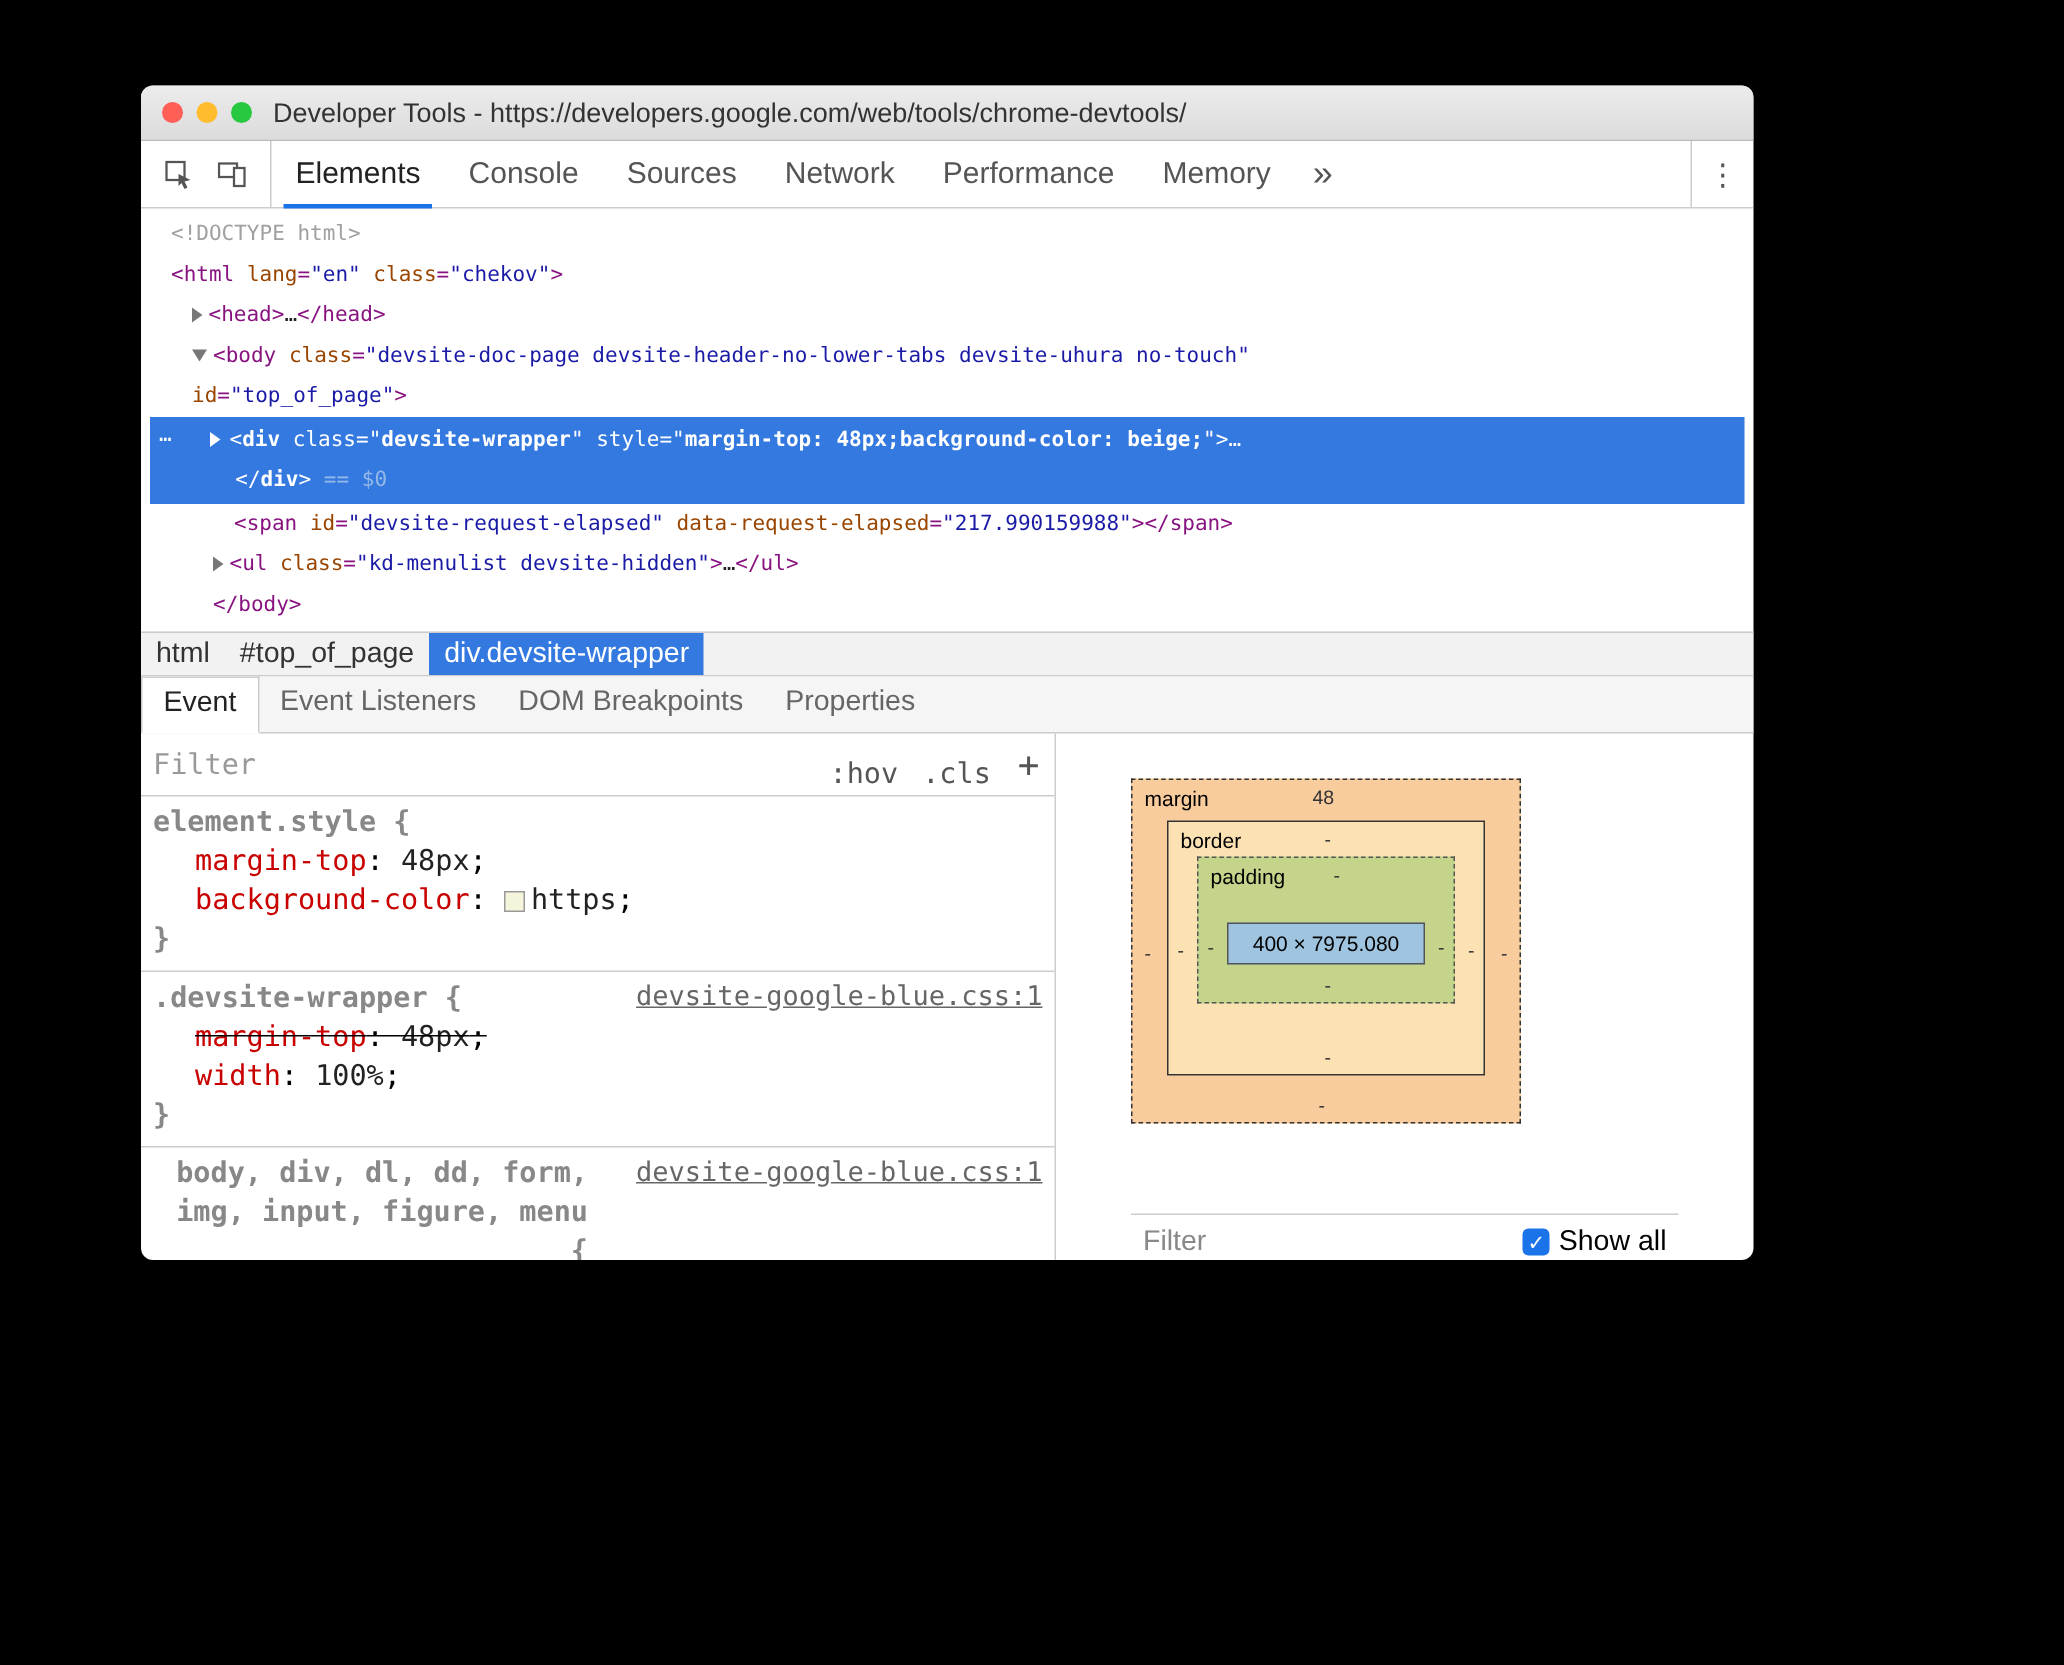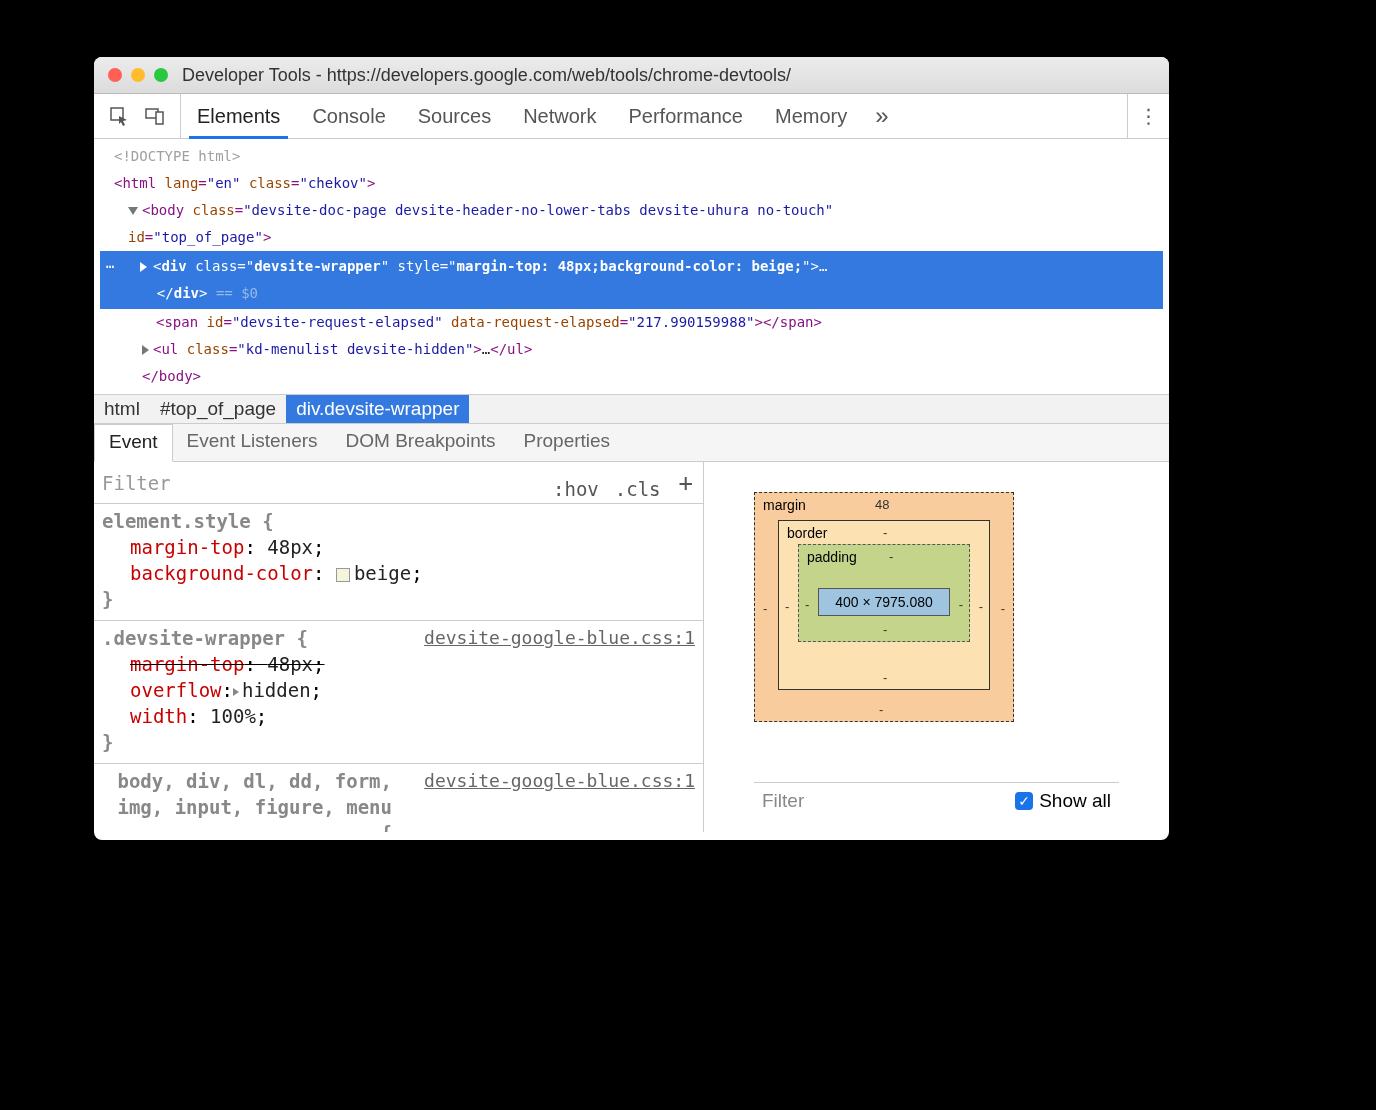--- a/index.html
+++ b/index.html
@@ -110,20 +110,21 @@
       <div class="more">»</div>
     </div>
     <div class="tool-right">
       <div class="kebab">⋮</div>
     </div>
   </div>
 
   <div class="dom">
     <div class="line grey">&lt;!DOCTYPE html&gt;</div>
     <div class="line"><span class="punc">&lt;</span><span class="tagn">html</span> <span class="attrn">lang</span><span class="punc">=</span><span class="attrv">"en"</span> <span class="attrn">class</span><span class="punc">=</span><span class="attrv">"chekov"</span><span class="punc">&gt;</span></div>
+    <div class="line" style="padding-left:28px"><span class="tri"></span><span class="punc">&lt;</span><span class="tagn">head</span><span class="punc">&gt;</span>…<span class="punc">&lt;/</span><span class="tagn">head</span><span class="punc">&gt;</span></div>
     <div class="line" style="padding-left:28px"><span class="tri down"></span><span class="punc">&lt;</span><span class="tagn">body</span> <span class="attrn">class</span><span class="punc">=</span><span class="attrv">"devsite-doc-page devsite-header-no-lower-tabs devsite-uhura no-touch"</span></div>
     <div class="line" style="padding-left:28px"><span class="attrn">id</span><span class="punc">=</span><span class="attrv">"top_of_page"</span><span class="punc">&gt;</span></div>
     <div class="sel-line">
       <span class="sel-ell">⋯</span>
       <span class="tri-sel"></span><span>&lt;</span><span class="bold">div</span> <span>class</span>="<span class="bold">devsite-wrapper</span>" <span>style</span>="<span class="bold">margin-top: 48px;background-color: beige;</span>"&gt;…<br>
       &nbsp;&nbsp;&lt;/<span class="bold">div</span>&gt; <span class="dollar">== $0</span>
     </div>
     <div class="line" style="padding-left:56px"><span class="punc">&lt;</span><span class="tagn">span</span> <span class="attrn">id</span><span class="punc">=</span><span class="attrv">"devsite-request-elapsed"</span> <span class="attrn">data-request-elapsed</span><span class="punc">=</span><span class="attrv">"217.990159988"</span><span class="punc">&gt;&lt;/</span><span class="tagn">span</span><span class="punc">&gt;</span></div>
     <div class="line" style="padding-left:42px"><span class="tri"></span><span class="punc">&lt;</span><span class="tagn">ul</span> <span class="attrn">class</span><span class="punc">=</span><span class="attrv">"kd-menulist devsite-hidden"</span><span class="punc">&gt;</span>…<span class="punc">&lt;/</span><span class="tagn">ul</span><span class="punc">&gt;</span></div>
     <div class="line" style="padding-left:42px"><span class="punc">&lt;/</span><span class="tagn">body</span><span class="punc">&gt;</span></div>
@@ -147,31 +148,30 @@
       <div class="filter-row">
         <div class="filter-text">Filter</div>
         <div class="hov">:hov</div>
         <div class="cls">.cls</div>
         <div class="plus">+</div>
       </div>
 
       <div class="rule">
         <div class="selector">element.style {</div>
         <div class="prop"><span class="pname">margin-top</span>: <span class="pval">48px</span>;</div>
-        <div class="prop"><span class="pname">background-color</span>: <span class="swatch"></span><span class="pval">beige</span>;</div>
+        <div class="prop"><span class="pname">background-color</span>: <span class="swatch"></span><span class="pval">https</span>;</div>
         <div class="selector">}</div>
       </div>
 
       <div class="rule">
         <div class="rule-head">
             <span class="selector">.devsite-wrapper {</span>
             <span class="src">devsite-google-blue.css:1</span>
           </div>
         <div class="prop strike"><span class="pname">margin-top</span>: <span class="pval">48px</span>;</div>
-        <div class="prop"><span class="pname">overflow</span>:<span class="tri-sm"></span><span class="pval">hidden</span>;</div>
         <div class="prop"><span class="pname">width</span>: <span class="pval">100%</span>;</div>
         <div class="selector">}</div>
       </div>
 
       <div class="rule" style="border-bottom:none">
         <div class="rule-head">
             <span class="selector" style="max-width:290px;display:inline-block;white-space:normal">body, div, dl, dd, form, img, input, figure, menu {</span>
             <span class="src">devsite-google-blue.css:1</span>
           </div>
 

